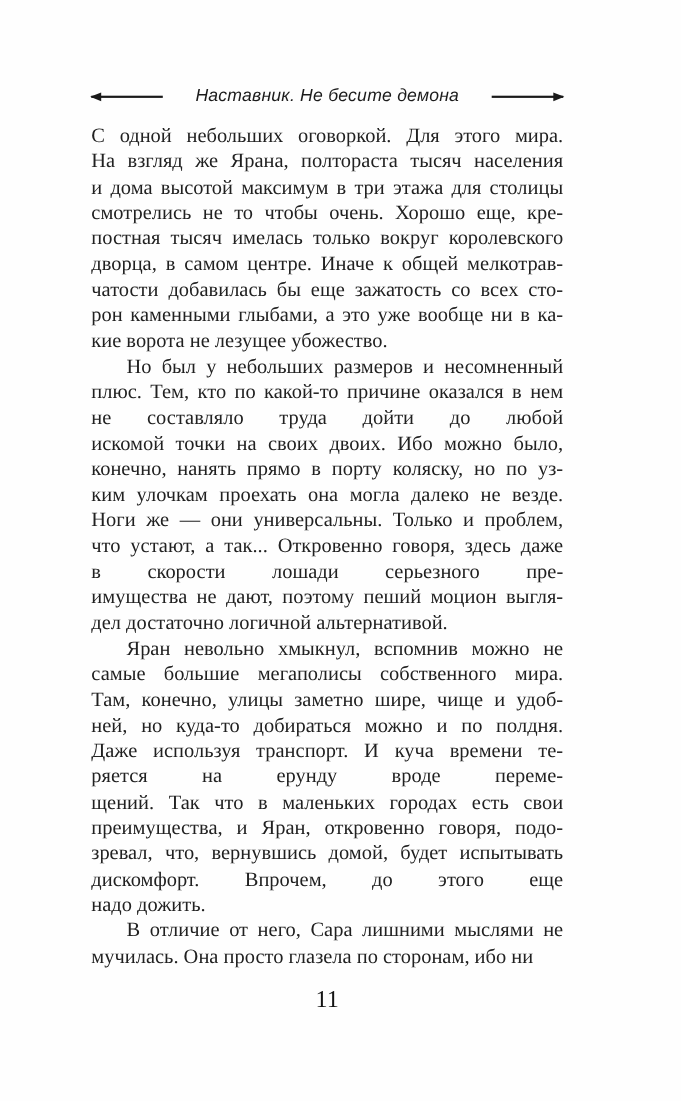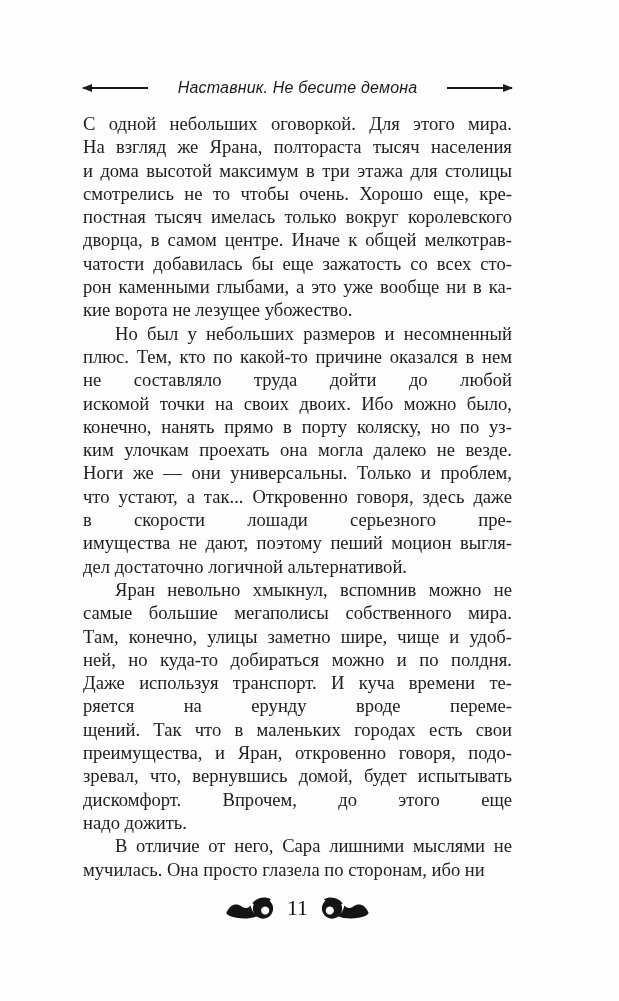--- a/index.html
+++ b/index.html
@@ -84,20 +84,21 @@
   .page-footer {
     position: absolute;
     top: 894px;
     left: 83px;
     width: 429px;
     height: 28px;
     display: flex;
     align-items: center;
     justify-content: center;
     gap: 7px;
+    flex-direction: column;
   }
   .page-number {
     font-size: 22px;
     line-height: 1;
     color: #141414;
     padding: 0 2px;
   }
   .ornament { width: 53px; height: 27px; }
   .ornament path { fill: #141414; }
   .ornament.right { transform: scaleX(-1); }

